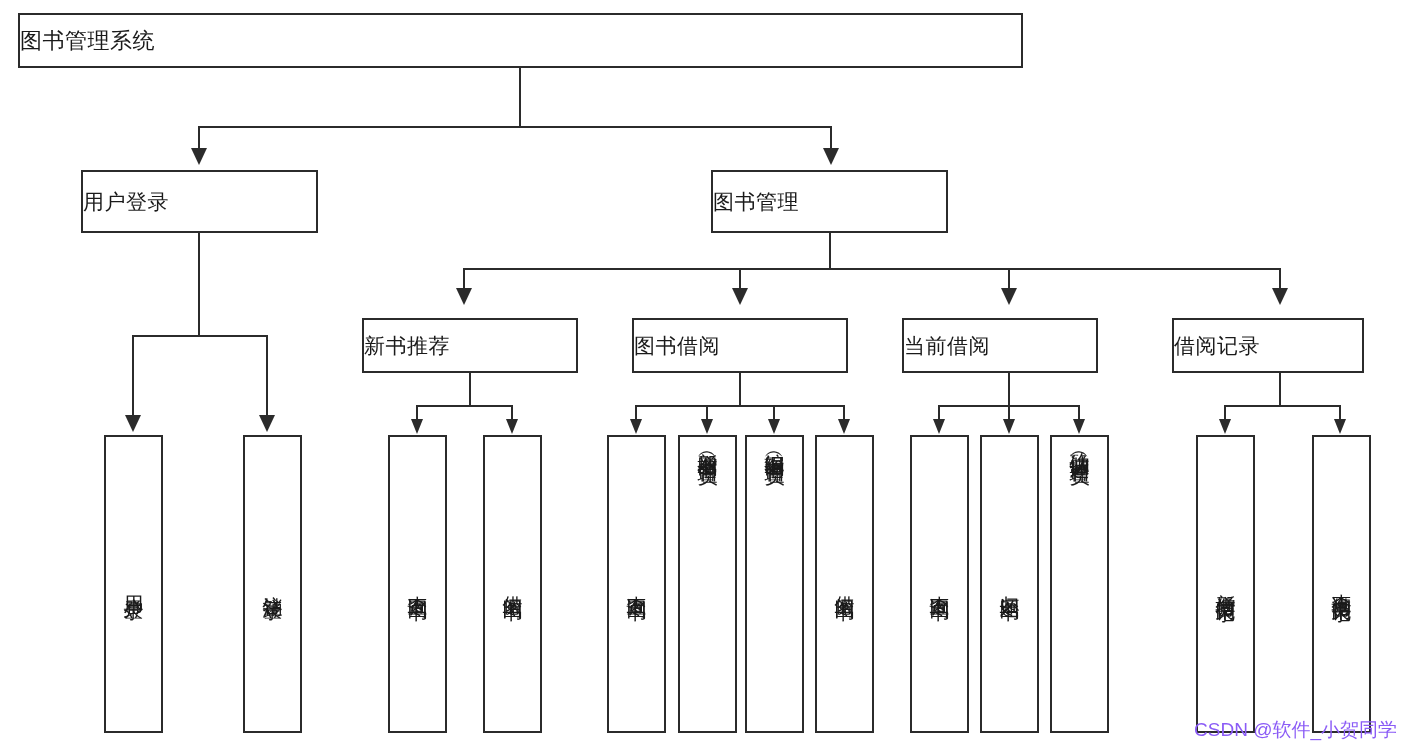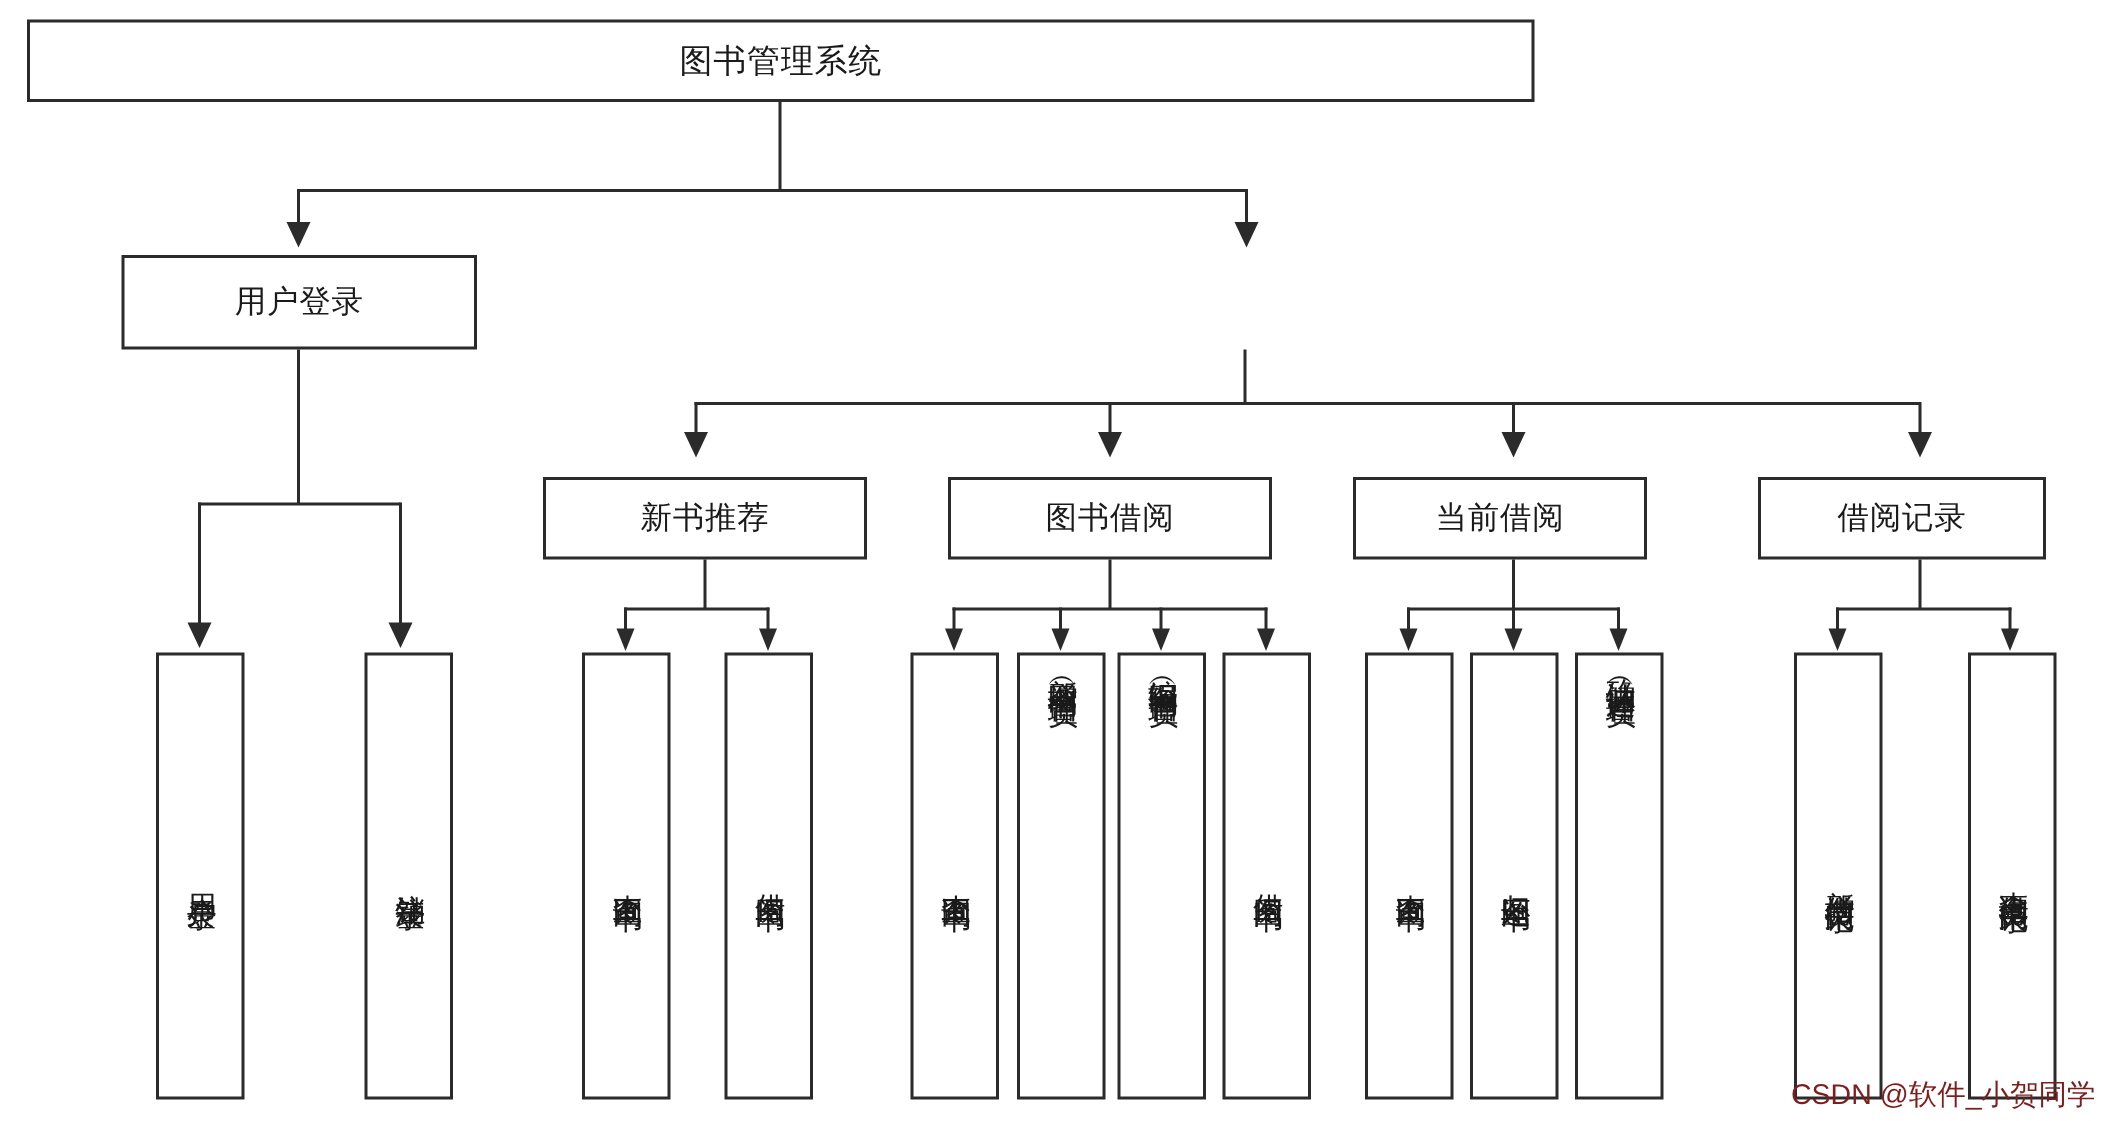--- a/index.html
+++ b/index.html
@@ -18,21 +18,21 @@
     overflow: hidden;
   }
   
   .node {
     position: absolute;
     box-sizing: border-box;
     background: #ffffff;
     border: 2px solid #2b2b2b;
     display: flex;
     align-items: center;
-    justify-content: center;
+    justify-content: flex-start;
     color: #1a1a1a;
   }
   .node .label {
     display: block;
     letter-spacing: 0.5px;
     white-space: nowrap;
   }
   
   .node.h .label {
     font-size: 21px;
@@ -75,21 +75,21 @@
     border-left-width: 6px;
     border-right-width: 6px;
     border-top-width: 15px;
   }
   
   #watermark {
     position: absolute;
     right: 8px;
     bottom: 4px;
     font-size: 19px;
-    color: #7f1d1d;
+    color: #8b5cf6;
     white-space: nowrap;
     user-select: none;
   }
 </style>
 </head>
 <body>
 
 <div id="canvas">
 
   <div class="node h root" style="left:18px; top:13px; width:1005px; height:55px;">
@@ -103,20 +103,23 @@
   <div class="ln vt" style="left:198px; top:126px; width:2px; height:24px;"></div>
   <div class="arrow" style="left:191px; top:148px;"></div>
 
   <div class="ln vt" style="left:830px; top:126px; width:2px; height:24px;"></div>
   <div class="arrow" style="left:823px; top:148px;"></div>
 
   <div class="node h" style="left:81px; top:170px; width:237px; height:63px;">
     <span class="label">用户登录</span>
   </div>
 
+  <div class="node h" style="left:711px; top:170px; width:237px; height:63px;">
+    <span class="label">图书管理</span>
+  </div>
 
   <div class="ln vt" style="left:198px; top:233px; width:2px; height:103px;"></div>
   <div class="ln hz" style="left:132px; top:335px; width:135px; height:2px;"></div>
   <div class="ln vt" style="left:132px; top:335px; width:2px; height:82px;"></div>
   <div class="arrow" style="left:125px; top:415px;"></div>
   <div class="ln vt" style="left:266px; top:335px; width:2px; height:82px;"></div>
   <div class="arrow" style="left:259px; top:415px;"></div>
 
   <div class="ln vt" style="left:829px; top:233px; width:2px; height:36px;"></div>
   <div class="ln hz" style="left:463px; top:268px; width:817px; height:2px;"></div>

